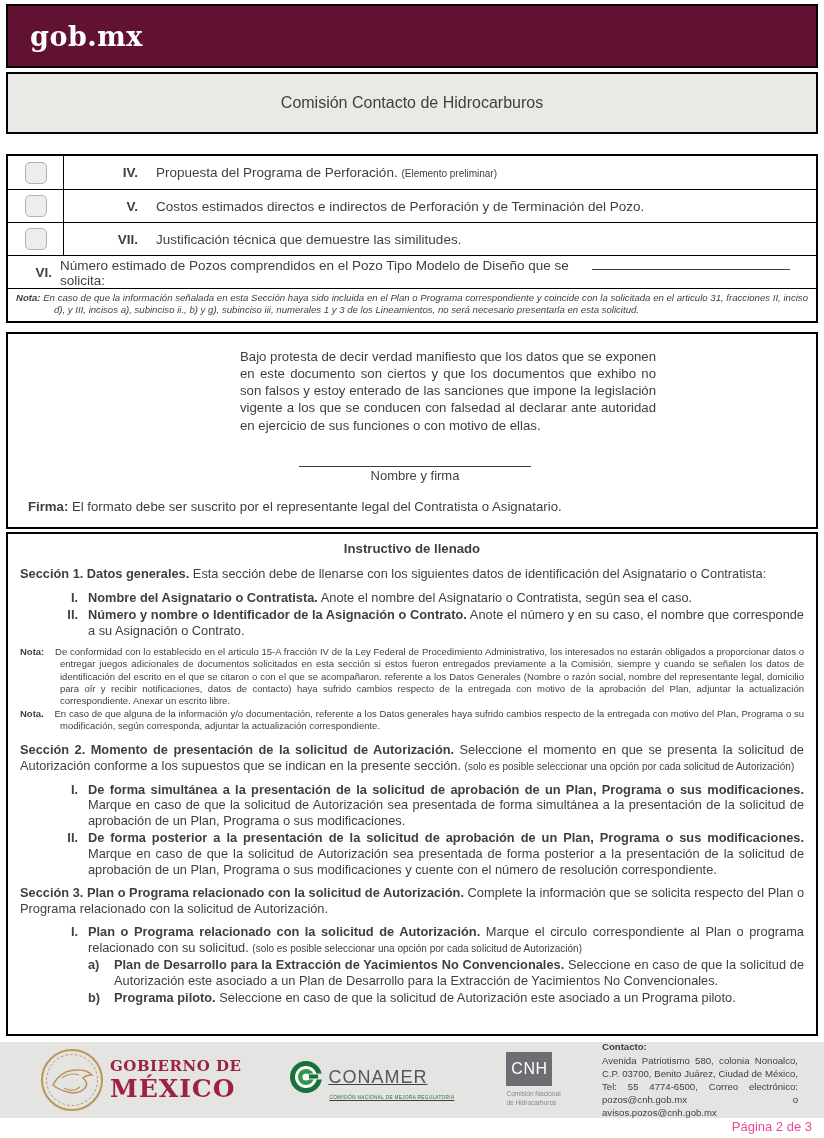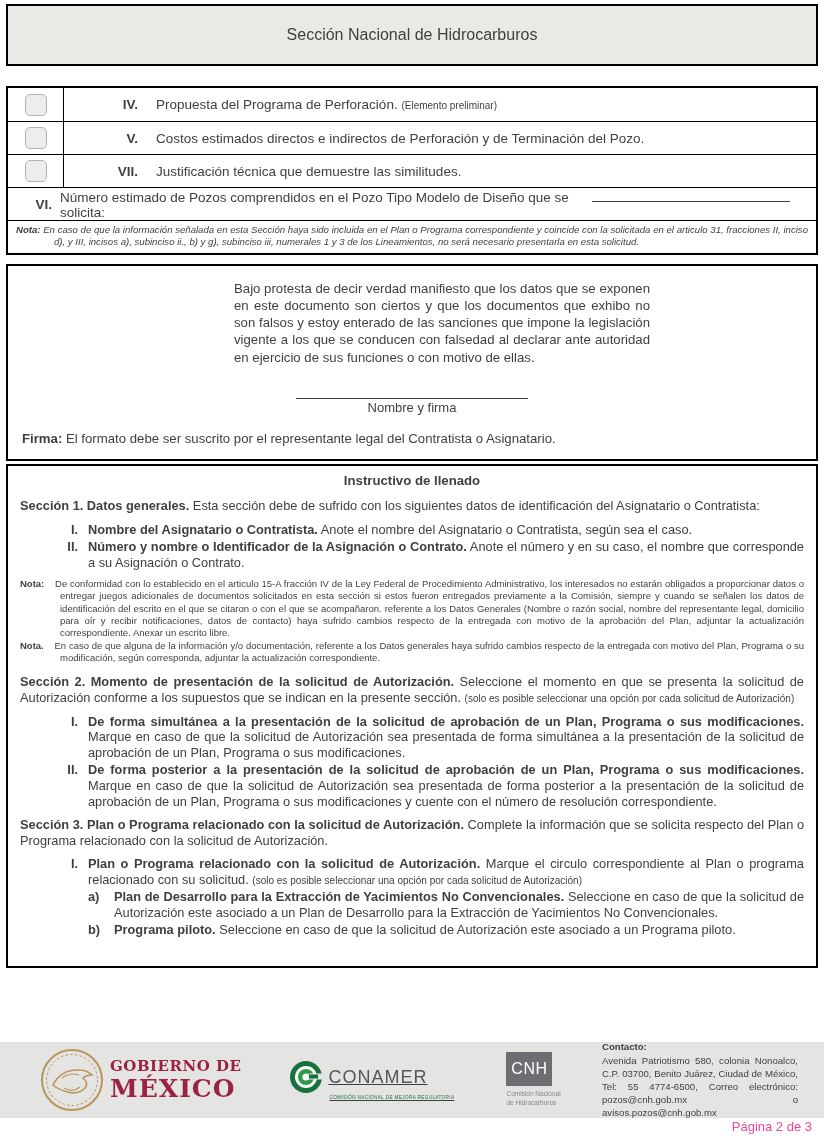--- a/index.html
+++ b/index.html
@@ -43,21 +43,21 @@
   .num-wide { flex:0 0 52px; text-align:right; font-weight:bold; padding-right:8px; }
   .vi-text { flex:1; display:flex; align-items:baseline; padding-right:26px; }
   .blank-line { flex:0 0 198px; border-bottom:1.5px solid #3f3f3f; height:14px; margin-left:6px; }
   .t-note {
     border-top:1.5px solid #000; font-size:9.6px; line-height:1.3;
     padding:3px 8px 4px 8px; text-align:justify;font-style:italic;
   }
   .t-note .hang { display:block; padding-left:38px; text-indent:-38px; }
 
   
-  .decl-box { margin:9px 6px 0 6px; height:197px; border:2px solid #000; padding:14px 14px 8px 14px; }
+  .decl-box { margin:9px 6px 0 6px; height:197px; border:2px solid #000; padding:14px 14px 8px 20px; }
   .decl-para {
     margin-left:212px; width:416px; text-align:justify;
     font-size:13.2px; line-height:1.3;
   }
   .sig-wrap { margin-top:32px; display:flex; flex-direction:column; align-items:center; }
   .sig-line { width:232px; border-top:1.5px solid #3f3f3f; }
   .sig-caption { font-size:13px; margin-top:1px; }
   .firma-para { margin-top:16px; font-size:13.2px; }
 
   
@@ -101,23 +101,26 @@
   .cnh-sub { font-size:6.5px; color:#85878a; margin-top:4px; line-height:1.35; }
   .contact { margin-left:auto; width:196px; font-size:9.6px; line-height:1.38; text-align:justify; color:#3f3f3f; }
   .contact-label { font-weight:bold; }
   .page-num { position:absolute; right:12px; top:1119px; font-size:13px; color:#ec4899;margin-left:8px; }
 </style>
 </head>
 <body>
 
 <div class="page">
 
+  <div class="gob-bar">
+    <span class="gob-logo">gob.mx</span>
+  </div>
 
   <div class="agency-box">
-    <span class="agency-title">Sección Nacional de Hidrocarburos</span>
+    <span class="agency-title">Comisión Contacto de Hidrocarburos</span>
   </div>
 
   <div class="chk-table">
 
     <div class="t-row">
       <div class="cell-box">
         <div class="checkbox"></div>
       </div>
       <div class="cell-num">IV.</div>
       <div class="cell-text">
@@ -168,21 +171,21 @@
       <b>Firma:</b>
       <span>El formato debe ser suscrito por el representante legal del Contratista o Asignatario.</span>
     </p>
   </div>
 
   <div class="instr-box">
     <div class="instr-title">Instructivo de llenado</div>
 
     <p class="para">
       <b>Sección 1. Datos generales.</b>
-      <span>Esta sección debe de sufrido con los siguientes datos de identificación del Asignatario o Contratista:</span>
+      <span>Esta sección debe de llenarse con los siguientes datos de identificación del Asignatario o Contratista:</span>
     </p>
 
     <div class="rlist">
       <div class="li">
         <span class="num">I.</span>
         <span class="body">
           <b>Nombre del Asignatario o Contratista.</b>
           <span>Anote el nombre del Asignatario o Contratista, según sea el caso.</span>
         </span>
       </div>

